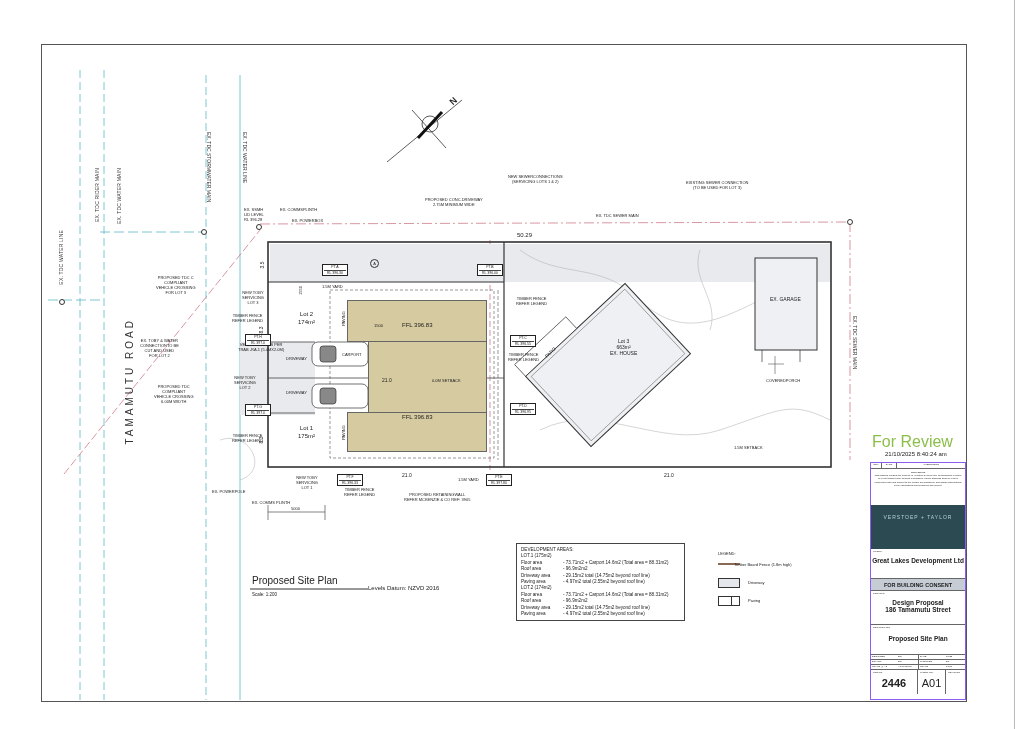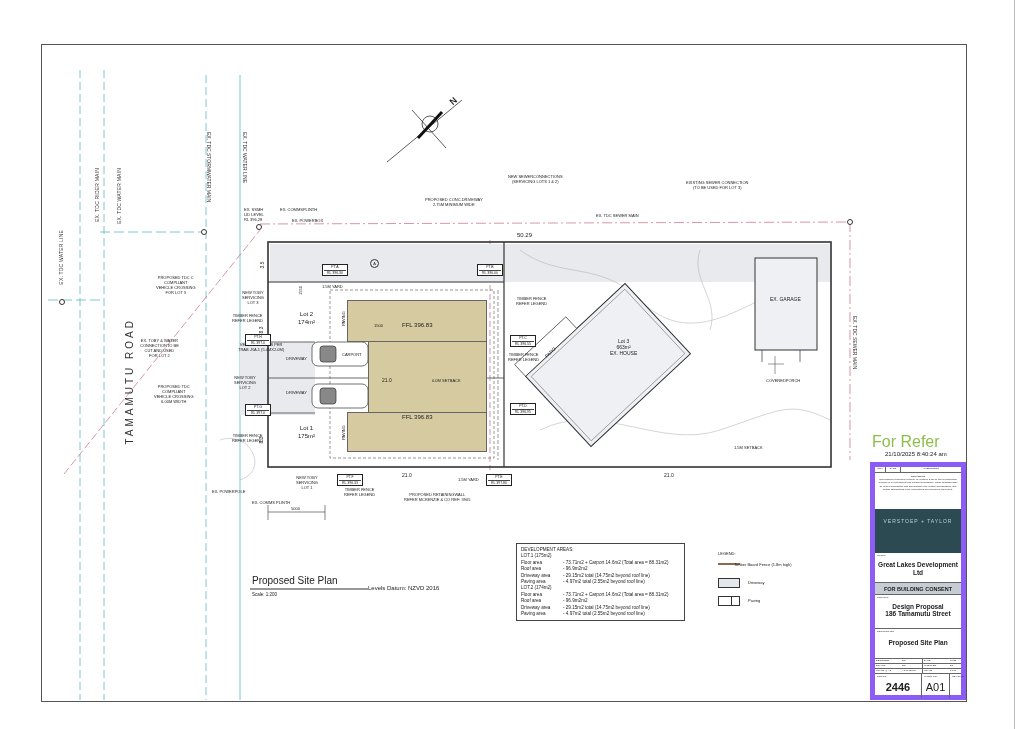--- a/index.html
+++ b/index.html
@@ -8,21 +8,21 @@
   .edge-line { position:absolute; left:1014px; top:0; width:1px; height:729px; background:#bbb; }
   .abs { position:absolute; }
   .tiny { font-size:4px; line-height:5px; text-transform:uppercase; text-align:center; color:#222; white-space:pre-line; }
   .small { font-size:5px; line-height:6px; color:#222; }
   .vtext { position:absolute; writing-mode:vertical-rl; transform:rotate(180deg); font-size:5px; letter-spacing:0.2px; color:#333; text-transform:uppercase; white-space:nowrap; }
   .vtext-r { position:absolute; writing-mode:vertical-rl; font-size:5px; color:#333; text-transform:uppercase; white-space:nowrap; }
   .road { position:absolute; left:124px; top:318px; writing-mode:vertical-rl; transform:rotate(180deg); font-size:10px; letter-spacing:3px; color:#333; }
   .pt { position:absolute; border:1px solid #222; background:#fff; font-size:3.5px; line-height:4.5px; text-align:center; padding:0 1px; width:22px; }
   .pt .h { border-bottom:1px solid #444; }
   .yellow { position:absolute; background:#d6caa0; border:1px solid #666; box-sizing:border-box; }
-  .title-block { position:absolute; left:870px; top:462px; width:96px; height:238px; border:5px solid #8b5cf6; box-sizing:border-box; background:#fff; }
+  .title-block { position:absolute; left:870px; top:462px; width:96px; height:238px; border:1px solid #8b5cf6; box-sizing:border-box; background:#fff; }
   .tb-row { border-bottom:1px solid #666; box-sizing:border-box; position:relative; }
   .tb-label { position:absolute; left:2px; top:1px; font-size:2.5px; text-transform:uppercase; color:#333; }
   .dev-box { position:absolute; left:516px; top:543px; width:169px; height:78px; border:1px solid #444; box-sizing:border-box; padding:3px 4px; font-size:4.6px; line-height:6.4px; }
   .dev-row { display:flex; }
   .dev-row .k { width:42px; flex:none; }
 </style>
 </head>
 <body>
 
 <div class="edge-line"></div>
@@ -289,21 +289,21 @@
 <div class="abs" style="left:718px;top:551px;font-size:4px;">LEGEND:</div>
 <div class="abs" style="left:718px;top:563px;width:22px;height:2px;background:#8a6a55;"></div>
 <div class="abs" style="left:734px;top:562px;font-size:4px;">Timber Board Fence (1.8m high)</div>
 <div class="abs" style="left:718px;top:578px;width:20px;height:8px;border:1px solid #333;background:#e4e7ec;"></div>
 <div class="abs" style="left:748px;top:580px;font-size:4px;">Driveway</div>
 <div class="abs" style="left:718px;top:596px;width:20px;height:8px;border:1px solid #333;background:#fff;">
     <div style="position:absolute;left:12px;top:0;width:1px;height:8px;background:#333;"></div>
   </div>
 <div class="abs" style="left:748px;top:598px;font-size:4px;">Paving</div>
 
-<div class="abs" style="left:872px;top:433px;font-size:16px;color:#8cbf4a;">For Refer</div>
+<div class="abs" style="left:872px;top:433px;font-size:16px;color:#8cbf4a;">For Review</div>
 <div class="abs" style="left:885px;top:451px;font-size:6px;color:#222;">21/10/2025 8:40:24 am</div>
 
 <div class="title-block">
   <div class="tb-row" style="height:6px;display:flex;font-size:2.5px;">
     <div style="width:10px;border-right:1px solid #666;text-align:center;">REV</div>
     <div style="width:14px;border-right:1px solid #666;text-align:center;">DATE</div>
     <div style="flex:1;text-align:center;">AMENDMENT</div>
   </div>
   <div style="height:32px;padding:2px 3px;font-size:2.4px;line-height:3.2px;text-align:center;">
     <div style="font-weight:bold;">COPYRIGHT</div>

